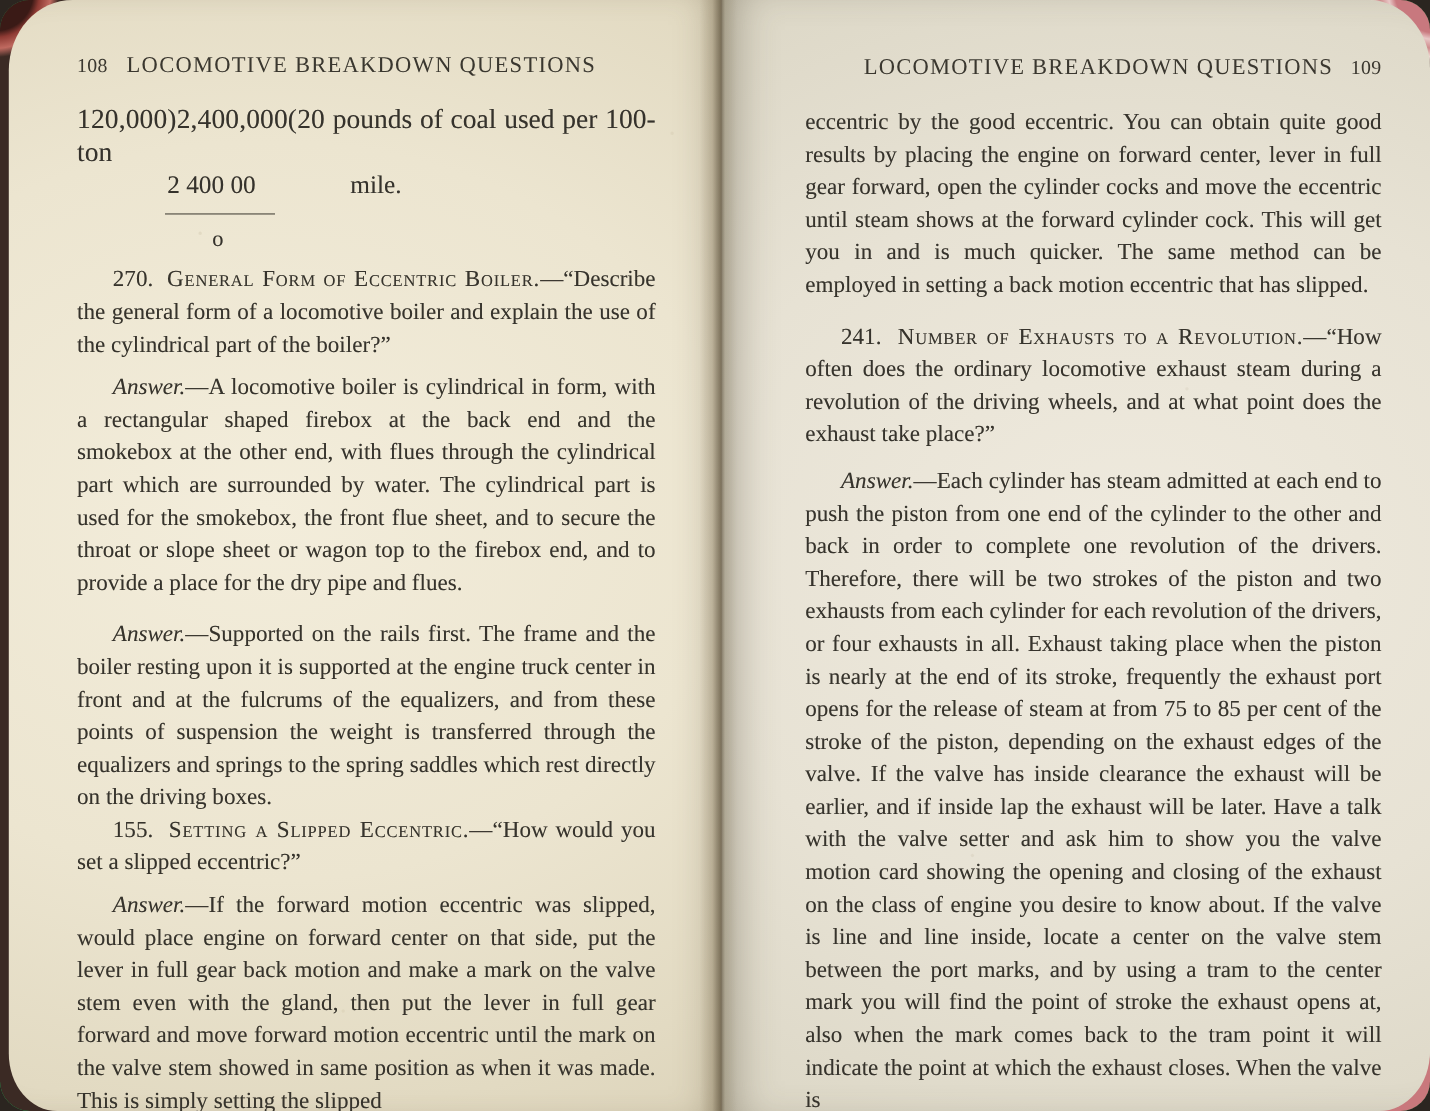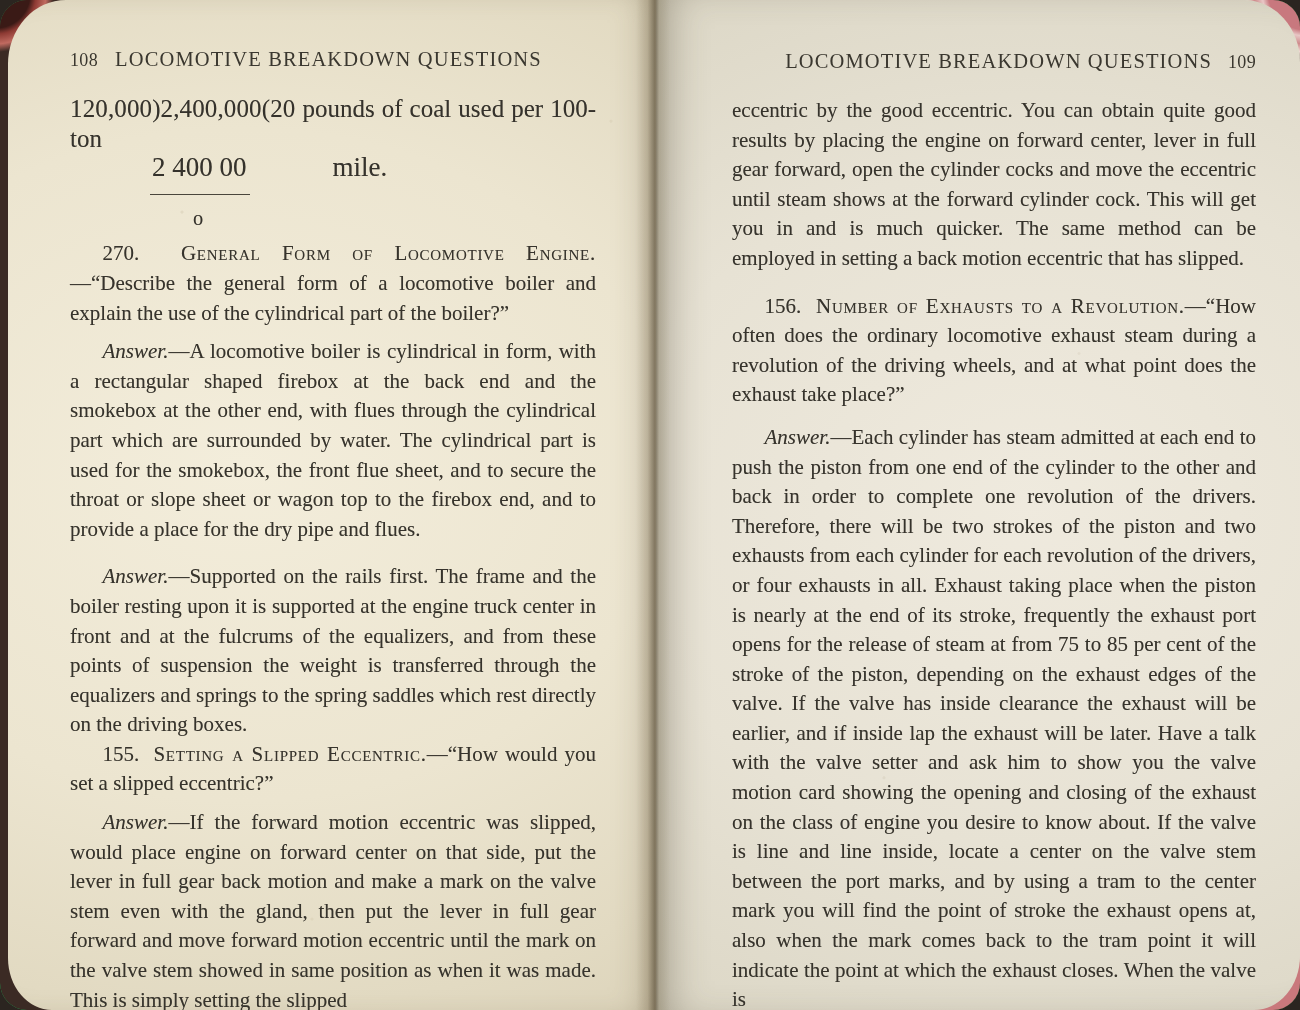--- a/index.html
+++ b/index.html
@@ -140,21 +140,21 @@
   }
   .div-line1 {
     font-size: 25px;
     line-height: 29.6px;
     text-align: justify;
     text-align-last: left;
     white-space: normal;
   }
   .div-line1 .nums { letter-spacing: .005em; }
   .div-line2 {
-    font-size: 27px;
+    font-size: 23px;
     line-height: 29.6px;
     padding-left: 82px;
   }
   .div-line2 .mile { padding-left: 86px; }
   .div-rule {
     width: 100px;
     height: 0;
     border-top: 1.6px solid #4a463c;
     margin: 11px 0 0 80px;
   }
@@ -191,21 +191,21 @@
       <span class="folio">108</span><span>LOCOMOTIVE BREAKDOWN QUESTIONS</span>
     </div>
 
     <div class="division">
       <div class="div-line1"><span class="nums">120,000)2,400,000(20</span><span> pounds of coal used per 100-ton</span></div>
       <div class="div-line2"><span>2 400 00</span><span class="mile">mile.</span></div>
       <div class="div-rule"></div>
       <div class="div-remainder">o</div>
     </div>
 
-    <p class="indent"><span>270.</span>&nbsp; <span class="smallcaps">General Form of Locomotive Engine.</span><span>—</span><span>“Describe the general form of a locomotive boiler and explain the use of the cylindrical part of the boiler?”</span></p>
+    <p class="indent"><span>270.</span>&nbsp; <span class="smallcaps">General Form of Eccentric Boiler.</span><span>—</span><span>“Describe the general form of a locomotive boiler and explain the use of the cylindrical part of the boiler?”</span></p>
 
     <div class="sec-gap"></div>
 
     <p class="indent"><span class="italic">Answer.</span><span>—</span><span>A locomotive boiler is cylindrical in form, with a rectangular shaped firebox at the back end and the smokebox at the other end, with flues through the cylindrical part which are surrounded by water. The cylindrical part is used for the smokebox, the front flue sheet, and to secure the throat or slope sheet or wagon top to the firebox end, and to provide a place for the dry pipe and flues.</span></p>
 
     <div class="sec-gap"></div>
 
 
     <div class="sec-gap"></div>
 
@@ -222,21 +222,21 @@
   <div class="text-col col-right">
 
     <div class="running-head rh-right">
       <span>LOCOMOTIVE BREAKDOWN QUESTIONS</span><span class="folio">109</span>
     </div>
 
     <p class="run-on">eccentric by the good eccentric. You can obtain quite good results by placing the engine on forward center, lever in full gear forward, open the cylinder cocks and move the eccentric until steam shows at the forward cylinder cock. This will get you in and is much quicker. The same method can be employed in setting a back motion eccentric that has slipped.</p>
 
     <div class="sec-gap" style="height:18px"></div>
 
-    <p class="indent"><span>156.</span>&nbsp; <span class="smallcaps">Number of Exhausts to a Revolution.</span><span>—</span><span>“How often does the ordinary locomotive exhaust steam during a revolution of the driving wheels, and at what point does the exhaust take place?”</span></p>
+    <p class="indent"><span>241.</span>&nbsp; <span class="smallcaps">Number of Exhausts to a Revolution.</span><span>—</span><span>“How often does the ordinary locomotive exhaust steam during a revolution of the driving wheels, and at what point does the exhaust take place?”</span></p>
 
     <div class="sec-gap" style="height:13px"></div>
 
     <p class="indent"><span class="italic">Answer.</span><span>—</span><span>Each cylinder has steam admitted at each end to push the piston from one end of the cylinder to the other and back in order to complete one revolution of the drivers. Therefore, there will be two strokes of the piston and two exhausts from each cylinder for each revolution of the drivers, or four exhausts in all. Exhaust taking place when the piston is nearly at the end of its stroke, frequently the exhaust port opens for the release of steam at from 75 to 85 per cent of the stroke of the piston, depending on the exhaust edges of the valve. If the valve has inside clearance the exhaust will be earlier, and if inside lap the exhaust will be later. Have a talk with the valve setter and ask him to show you the valve motion card showing the opening and closing of the exhaust on the class of engine you desire to know about. If the valve is line and line inside, locate a center on the valve stem between the port marks, and by using a tram to the center mark you will find the point of stroke the exhaust opens at, also when the mark comes back to the tram point it will indicate the point at which the exhaust closes. When the valve is</span></p>
 
   </div>
 
   <div class="grain"></div>
 </div>
 

